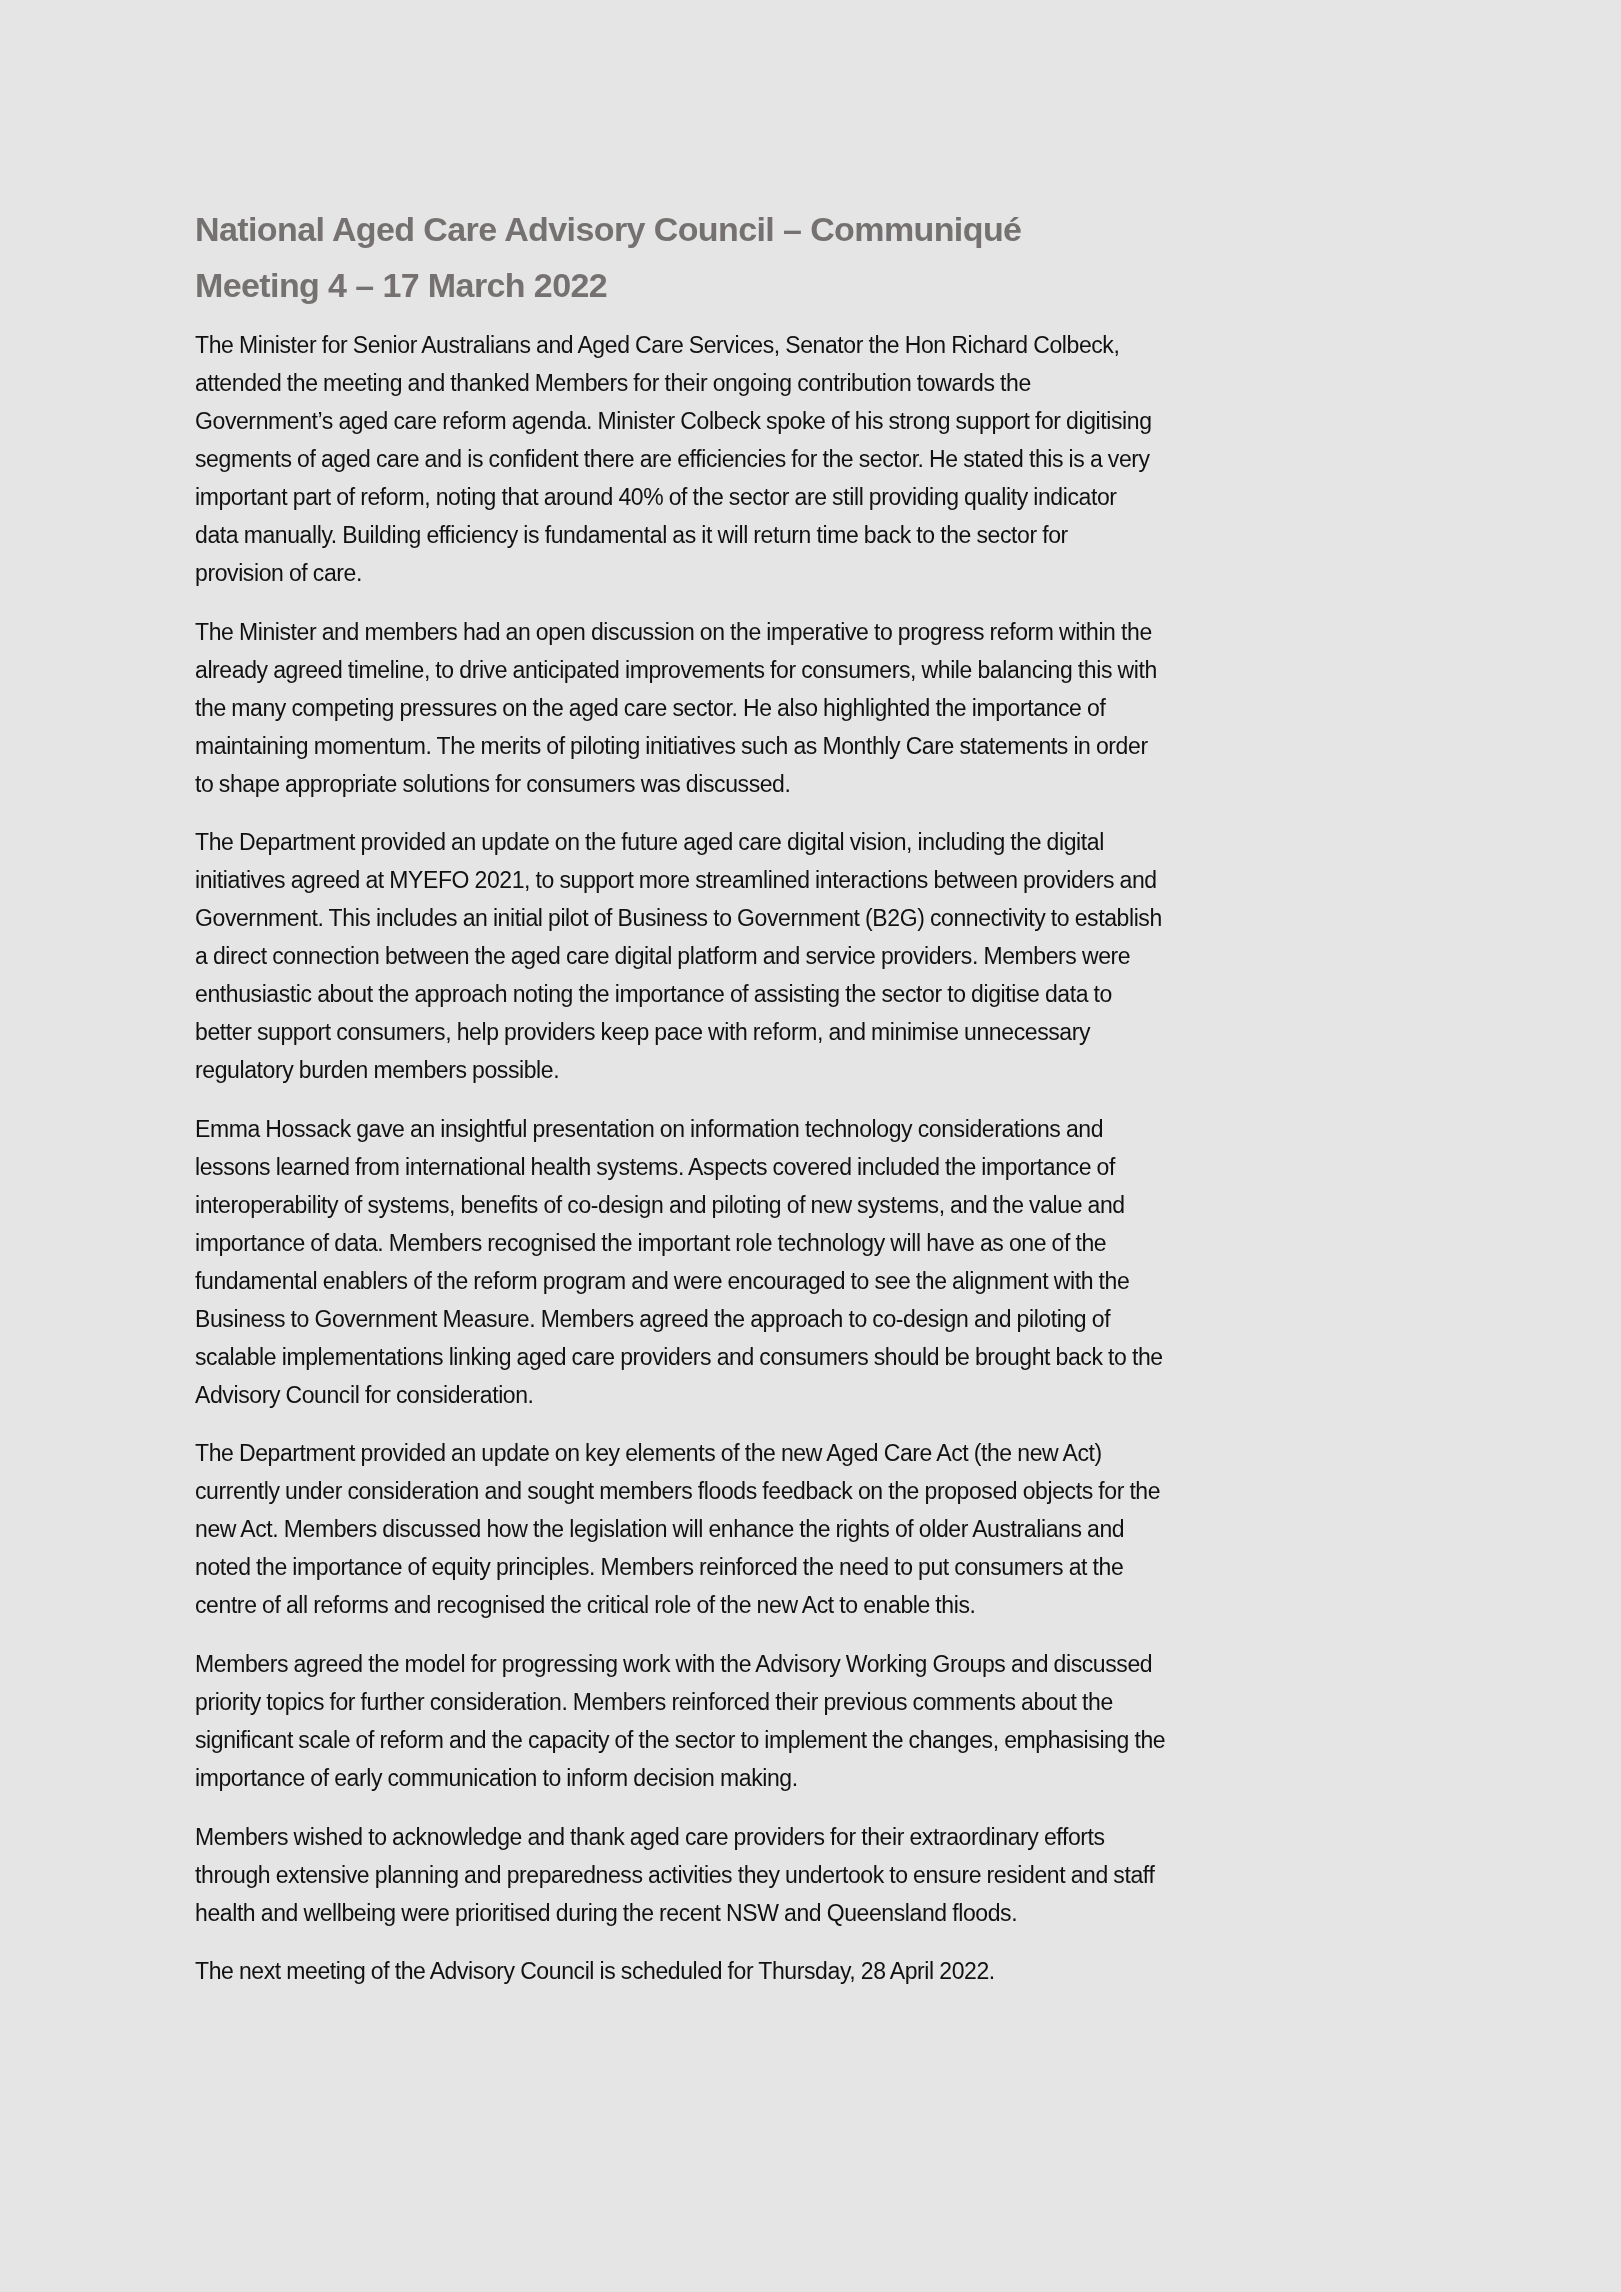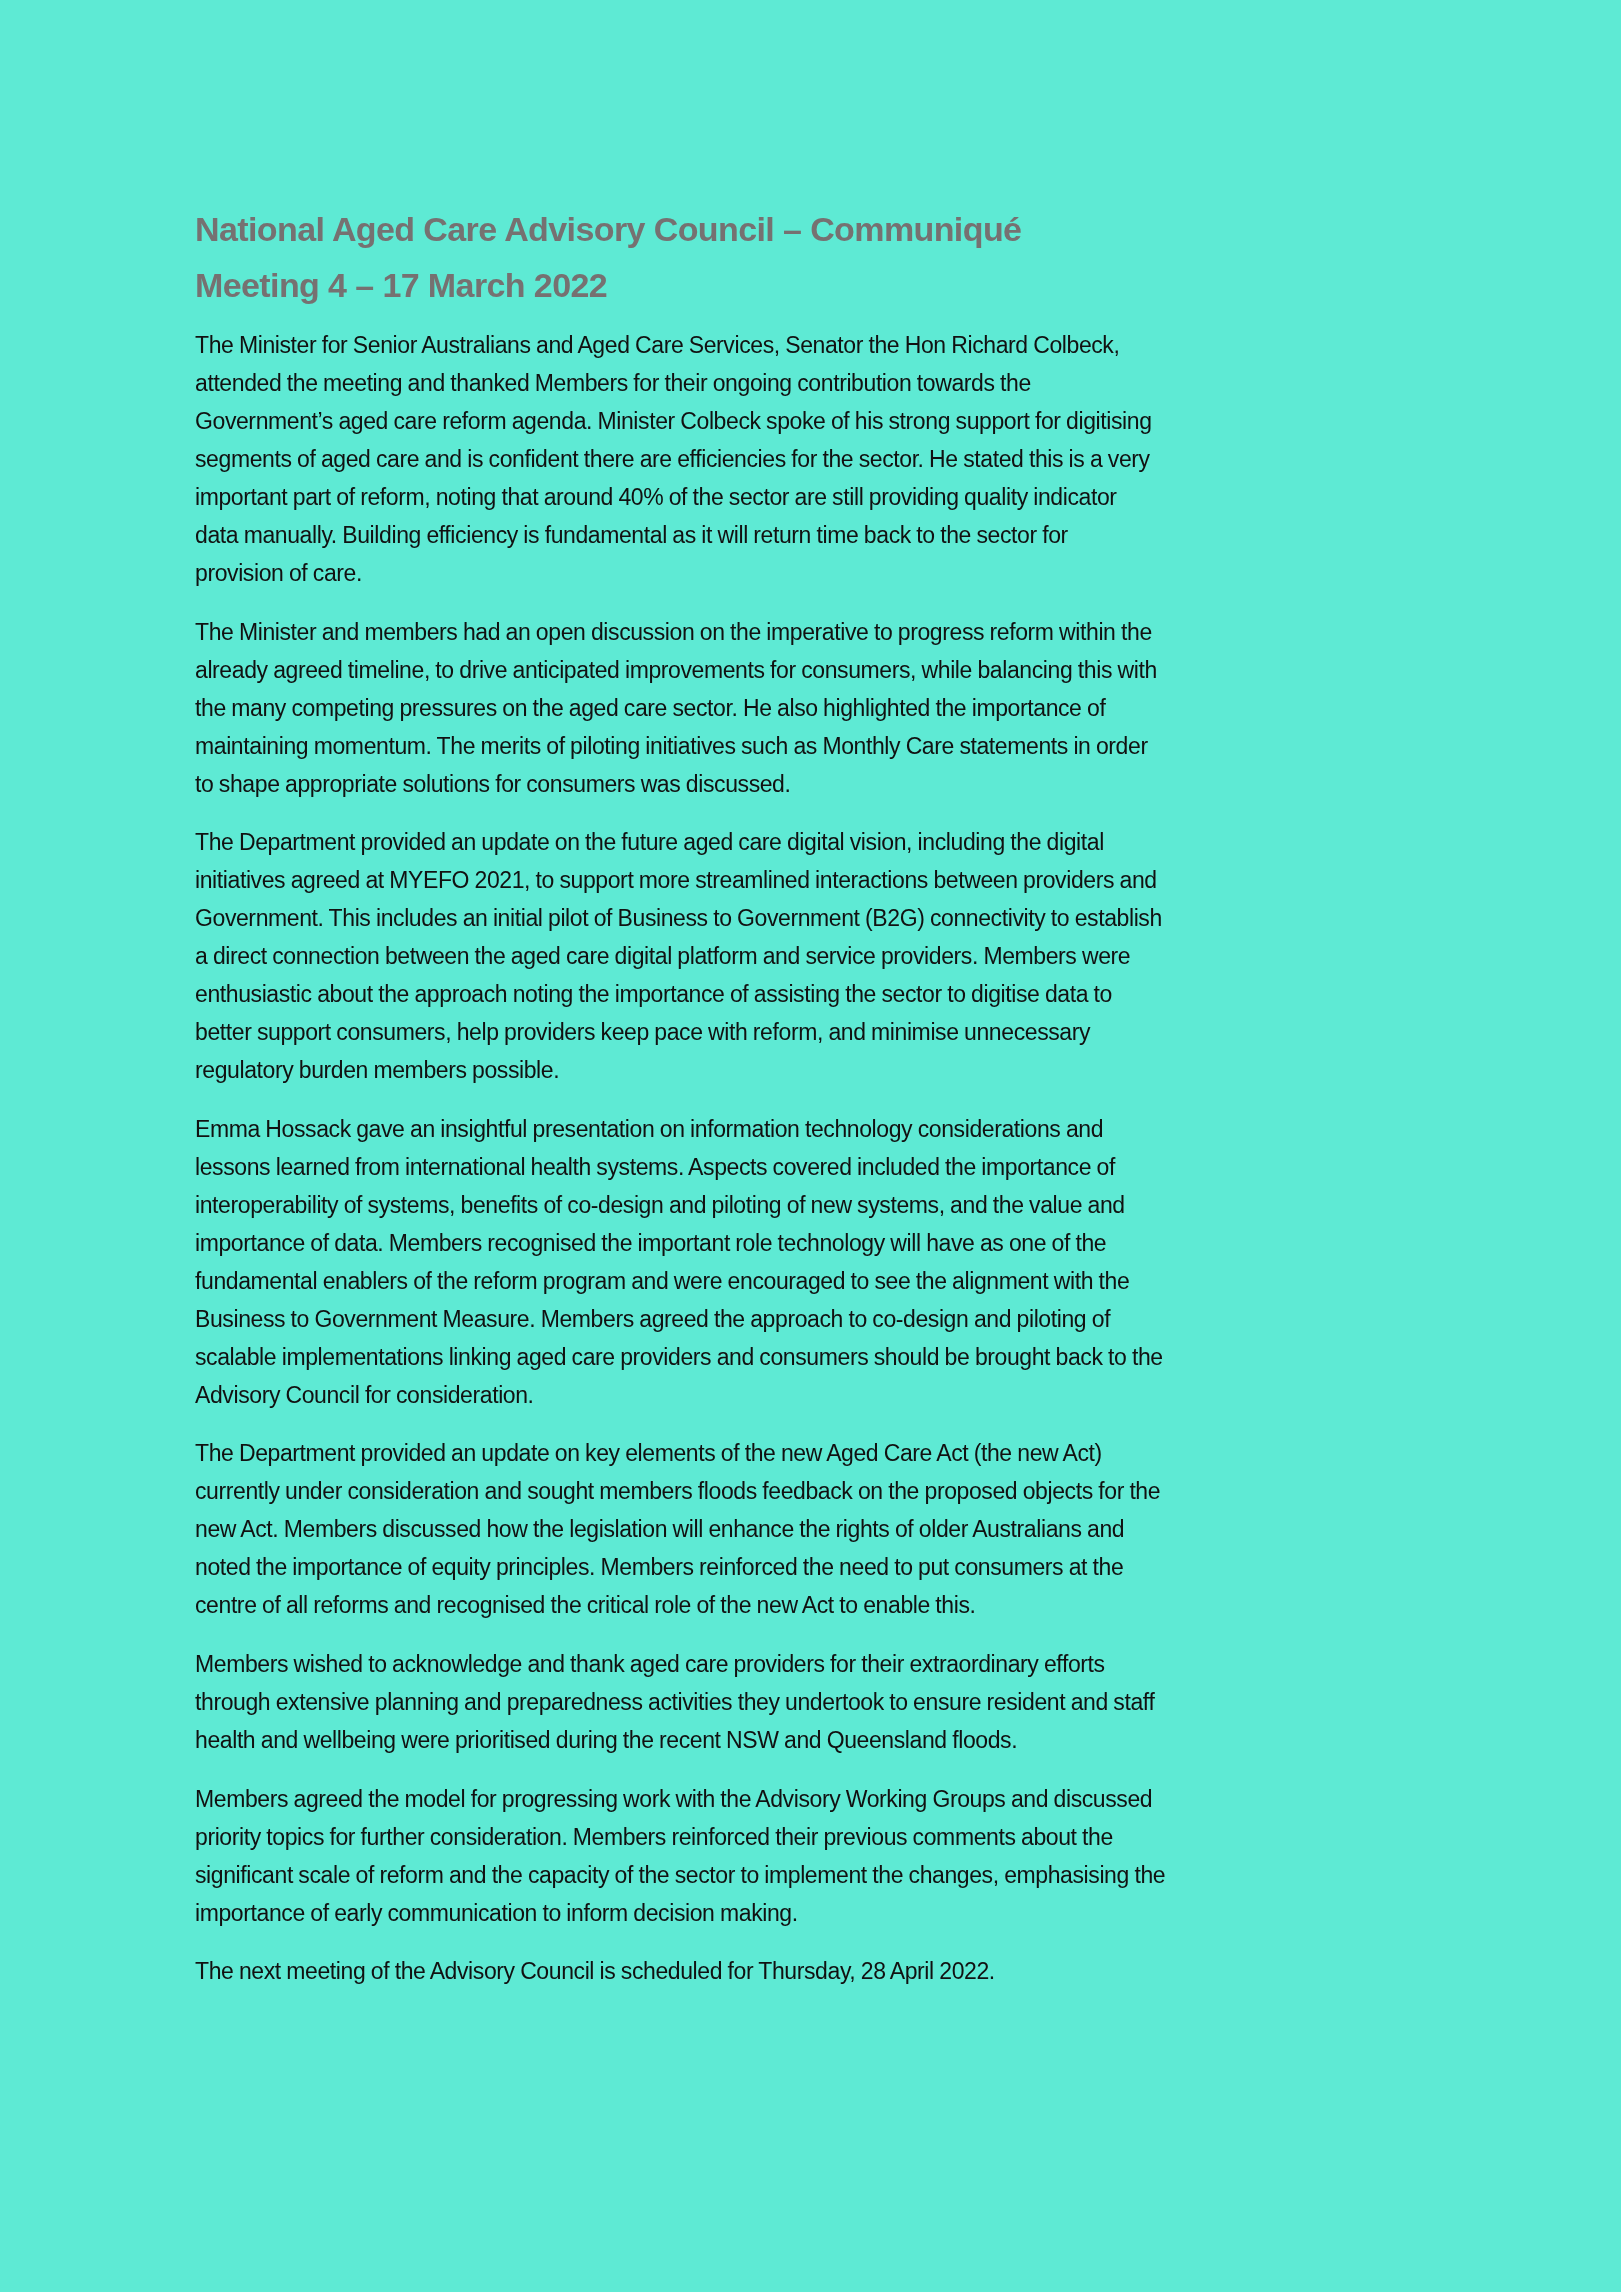--- a/index.html
+++ b/index.html
@@ -1,17 +1,17 @@
 <!DOCTYPE html>
 <html><head>
 <meta charset="utf-8">
 <style>
   html, body { margin: 0; padding: 0; background: #ffffff; }
   body { width: 1621px; height: 2293px; position: relative; overflow: hidden; }
-  .page { position: absolute; left: 0; top: 0; width: 1621px; height: 2293px; background: #5eead4; }
+  .page { position: absolute; left: 0; top: 0; width: 1621px; height: 2293px; background: #e5e5e5; }
   .title-block { position: absolute; left: 195px; top: 201px; width: 1235px; }
   .title-line {
     font-family: "Liberation Sans", sans-serif;
     font-weight: bold;
     font-size: 34px;
     line-height: 56px;
     color: #767171;
     letter-spacing: -0.6px;
     white-space: nowrap;
   }
@@ -73,28 +73,28 @@
       <span class="line">Advisory Council for consideration.</span>
     </p>
     <p class="para">
       <span class="line">The Department provided an update on key elements of the new Aged Care Act (the new Act)</span>
       <span class="line">currently under consideration and sought members floods feedback on the proposed objects for the</span>
       <span class="line">new Act. Members discussed how the legislation will enhance the rights of older Australians and</span>
       <span class="line">noted the importance of equity principles. Members reinforced the need to put consumers at the</span>
       <span class="line">centre of all reforms and recognised the critical role of the new Act to enable this.</span>
     </p>
     <p class="para">
-      <span class="line">Members wished to acknowledge and thank aged care providers for their extraordinary efforts</span>
-      <span class="line">through extensive planning and preparedness activities they undertook to ensure resident and staff</span>
-      <span class="line">health and wellbeing were prioritised during the recent NSW and Queensland floods.</span>
-    </p>
-    <p class="para">
       <span class="line">Members agreed the model for progressing work with the Advisory Working Groups and discussed</span>
       <span class="line">priority topics for further consideration. Members reinforced their previous comments about the</span>
       <span class="line">significant scale of reform and the capacity of the sector to implement the changes, emphasising the</span>
       <span class="line">importance of early communication to inform decision making.</span>
+    </p>
+    <p class="para">
+      <span class="line">Members wished to acknowledge and thank aged care providers for their extraordinary efforts</span>
+      <span class="line">through extensive planning and preparedness activities they undertook to ensure resident and staff</span>
+      <span class="line">health and wellbeing were prioritised during the recent NSW and Queensland floods.</span>
     </p>
     <p class="para">
       <span class="line">The next meeting of the Advisory Council is scheduled for Thursday, 28 April 2022.</span>
     </p>
   </div>
 </div>
 
 
 </body></html>

